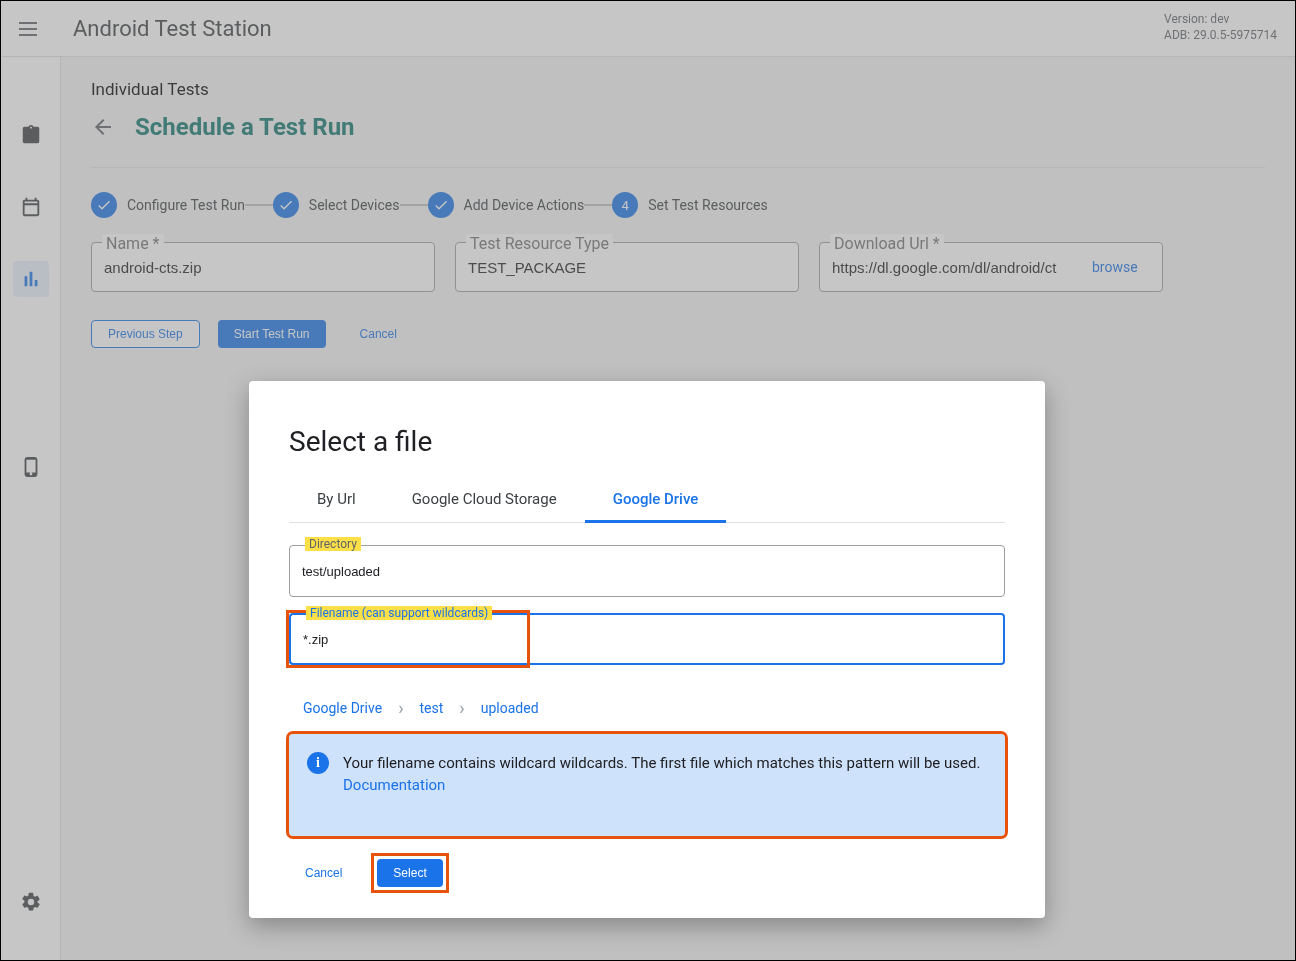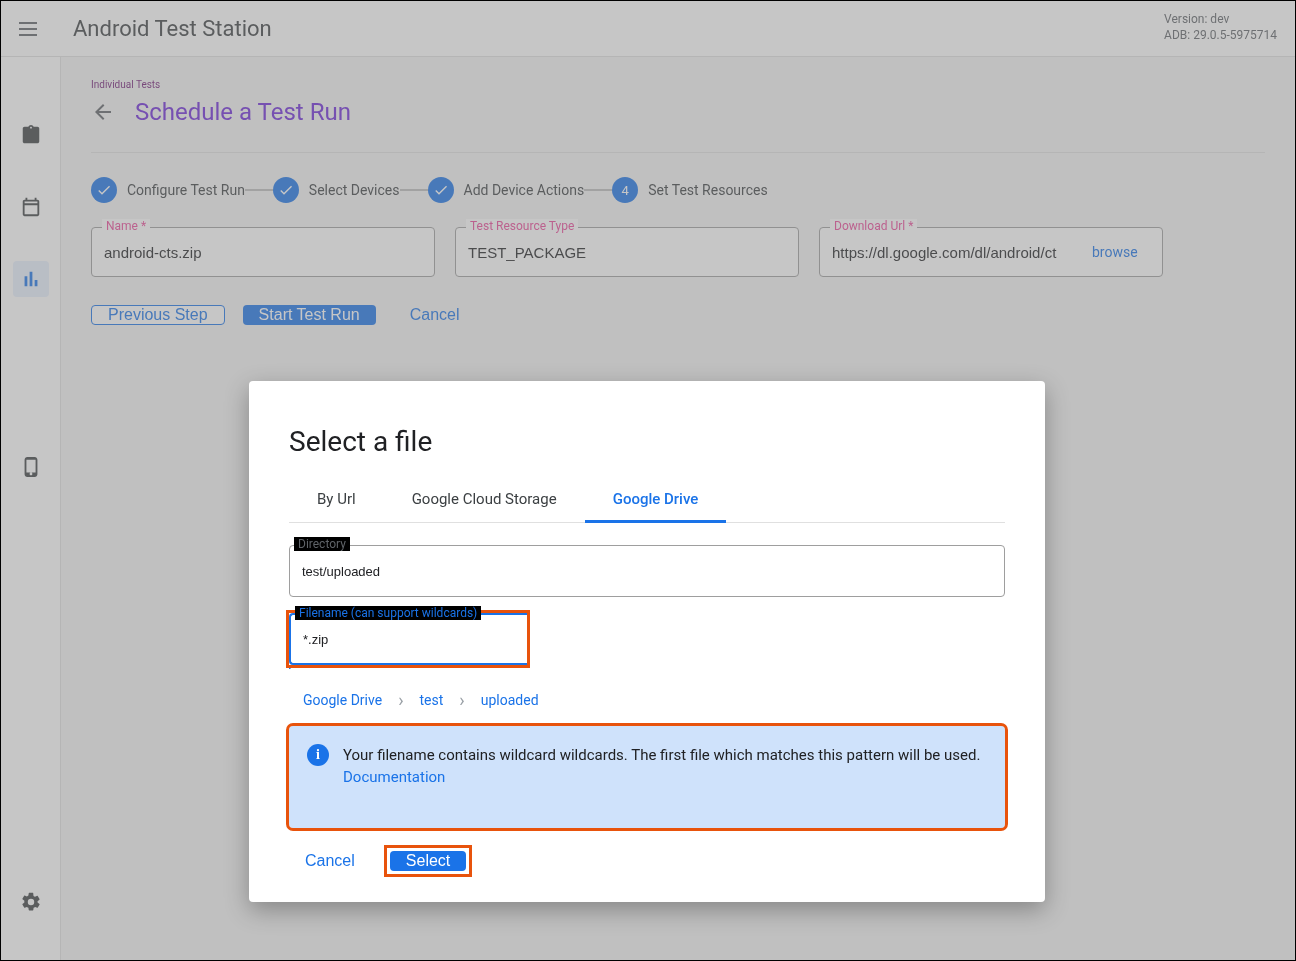--- a/index.html
+++ b/index.html
@@ -28,66 +28,66 @@
 .shell { display:flex; height:calc(100% - 56px); }
 .siderail {
   width: 60px; background:#fff; border-right:1px solid #e0e0e0;
   display:flex; flex-direction:column; align-items:center; padding-top:60px; gap:36px;
 }
 .rail-icon { width:36px; height:36px; display:flex; align-items:center; justify-content:center; color:#3c4043; cursor:pointer; border-radius:4px; }
 .rail-icon.active { background:#e8f0fe; color:#1a73e8; }
 .rail-icon svg { width:22px; height:22px; fill:currentColor; }
 .rail-spacer { flex:1; }
 .content { flex:1; padding: 22px 30px; position:relative; }
-.section-label { font-size:10px; color:#701a75; margin-bottom:8px; }
+.section-label { font-size:17px; color:#000000; margin-bottom:14px; }
 .page-head { display:flex; align-items:center; gap:20px; margin-bottom:26px; }
 .back-arrow { width:24px; height:24px; color:#5f6368; cursor:pointer; }
-.page-title { font-size:24px; font-weight:400; color:#6d28d9; }
+.page-title { font-size:24px; font-weight:700; color:#0f766e; }
 hr.div { border:none; border-top:1px solid #e0e0e0; margin-bottom:24px; }
 .stepper { display:flex; align-items:center; gap:0; margin-bottom:24px; }
 .step { display:flex; align-items:center; gap:10px; }
 .step-circle {
   width:26px; height:26px; border-radius:50%; background:#1a73e8;
   display:flex; align-items:center; justify-content:center; color:#fff; font-size:13px;
 }
 .step-circle svg { width:16px; height:16px; fill:#fff; }
 .step-label { font-size:14px; color:#3c4043; }
 .step-conn { width:28px; height:2px; background:#bdbdbd; }
 .fields-row { display:flex; gap:20px; margin-bottom:28px; }
 .field { position:relative; border:1px solid #9e9e9e; border-radius:4px; height:50px; background:#fff; display:flex; align-items:center; padding:0 12px; }
-.field-label { position:absolute; top:-9px; left:10px; background:#fff; padding:0 4px; font-size:12px; color:#ec4899; }
+.field-label { position:absolute; top:-9px; left:10px; background:#fff; padding:0 4px; font-size:16px; color:#737373; }
 .field-value { font-size:15px; color:#202124; border:none; outline:none; width:100%; background:transparent; }
 .field .browse { color:#1a73e8; font-size:14px; margin-left:10px; cursor:pointer; }
 .actions { display:flex; align-items:center; gap:18px; }
-.btn { height:20px; padding:3px 16px; border-radius:4px; font-size:16px; cursor:pointer; display:inline-flex; align-items:center; border:none; }
+.btn { height:28px; padding:3px 16px; border-radius:4px; font-size:12px; cursor:pointer; display:inline-flex; align-items:center; border:none; }
 .btn-outlined { border:1px solid #1a73e8; color:#1a73e8; background:#fff; }
 .btn-filled { background:#1a73e8; color:#fff; }
 .btn-text { color:#1a73e8; background:transparent; }
 
 .scrim {
   position:absolute; inset:0; background:rgba(128,128,128,0.45);
 }
 .dialog {
   position:absolute; left:248px; top:380px; width:796px; background:#fff;
   box-shadow:0 8px 24px rgba(0,0,0,0.3); border-radius:4px;
   padding: 44px 40px 28px 40px;
 }
 .dialog-title { font-size:28px; font-weight:400; color:#202124; margin-bottom:32px; }
 .tabs { display:flex; border-bottom:1px solid #e0e0e0; margin-bottom:22px; }
 .tab { flex:0 0 auto; text-align:center; padding:0 28px 12px 28px; font-size:15px; color:#3c4043; cursor:pointer; }
 .tab.active { color:#1a73e8; border-bottom:3px solid #1a73e8; margin-bottom:-1px; font-weight:500; }
 .md-field { position:relative; border:1px solid #9e9e9e; border-radius:4px; height:52px; display:flex; align-items:center; padding:0 12px; margin-bottom:16px; }
 .md-field.focused { border:2px solid #1a73e8; }
-.md-field .md-label { position:absolute; top:-9px; left:4px; background:#000000; padding:0 4px; font-size:12px; color:#5f6368; }
+.md-field .md-label { position:absolute; top:-9px; left:15px; background:#fde047; padding:0 4px; font-size:12px; color:#5f6368; }
 .md-field.focused .md-label { color:#1a73e8; }
 .md-field input { border:none; outline:none; width:100%; font-size:13px; background:transparent; color:#202124; }
 .highlight-orange { outline:3px solid #e8530c; outline-offset:0px; }
 .filename-hl { width:238px; position:relative; }
 .filename-hl .md-field { margin-bottom:0; }
-.filename-wrap { display:flex; align-items:flex-start; margin-bottom:20px;flex-direction:column; }
+.filename-wrap { display:flex; align-items:flex-start; margin-bottom:32px; }
 .filename-wrap .ext { flex:1; border:2px solid #1a73e8; border-left:none; border-radius:0 4px 4px 0; height:52px; display:flex; align-items:center; }
 .filename-wrap .md-field { border-radius:4px 0 0 4px; border-right:none; }
 .crumb-row { display:flex; align-items:center; gap:16px; font-size:14px; margin:4px 0 16px 14px; color:#1a73e8; }
 .crumb-row .sep { color:#9aa0a6; font-size:18px; }
 .crumb-link { cursor:pointer; }
 .info-box {
   background:#cfe2fb; border-radius:4px; padding:18px 18px 40px 18px;
   display:flex; gap:14px; font-size:15px; color:#202124; line-height:22px;
 }
 .info-icon { width:22px; height:22px; border-radius:50%; background:#1a73e8; color:#fff; display:flex; align-items:center; justify-content:center; font-weight:bold; font-size:14px; flex-shrink:0; font-family:serif; }

